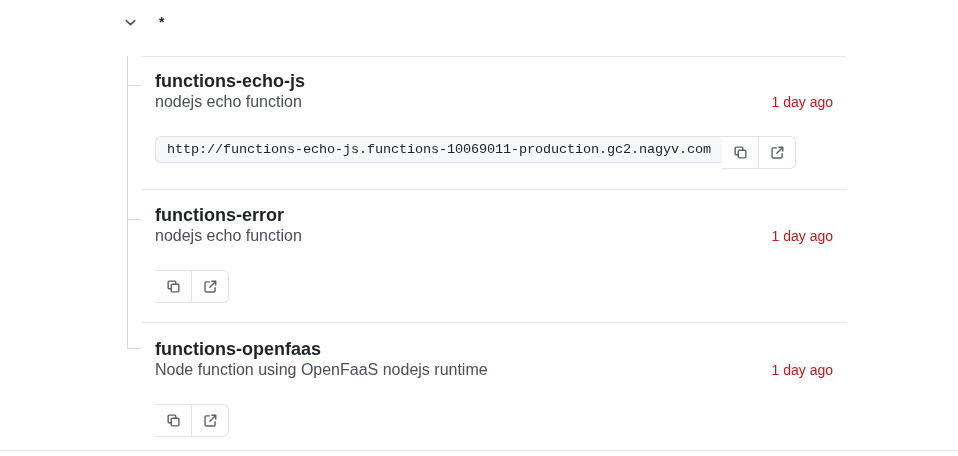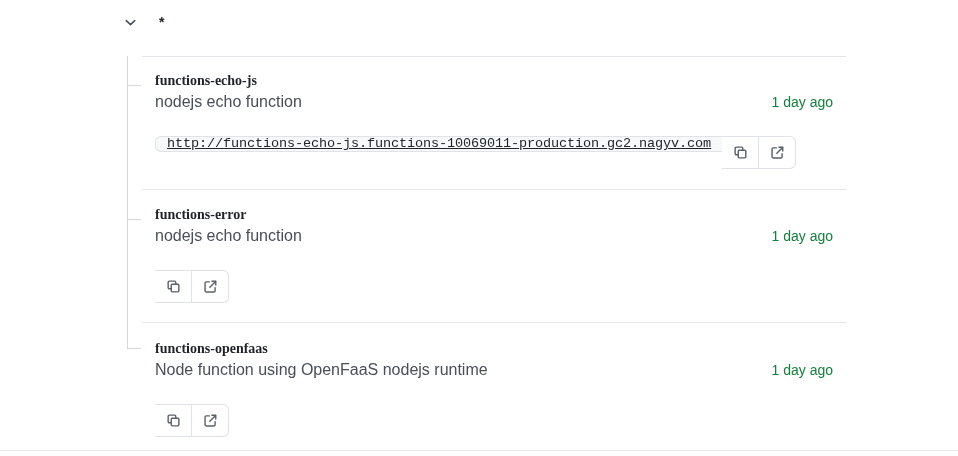--- a/index.html
+++ b/index.html
@@ -95,72 +95,70 @@
     width: 958px;
   }
   .list-item.i0 { top: 57px; }
   .list-item.i1 { top: 191px; }
   .list-item.i2 { top: 325px; }
 
   .item-name {
     position: absolute;
     left: 155px;
     top: 14px;
-    font-size: 14px;
+    font-size: 18px;
     font-weight: 700;
     line-height: 20px;
     color: #1f2328;
-    font-family: Liberation Serif, serif;
   }
   .item-desc {
     position: absolute;
     left: 155px;
     top: 35px;
     font-size: 16px;
     font-weight: 400;
     line-height: 20px;
     color: #494f57;
   }
   .item-time {
     position: absolute;
     right: 125px;
     top: 35px;
     font-size: 14px;
     font-weight: 400;
     line-height: 20px;
-    color: #15803d;
+    color: #b91c1c;
     white-space: nowrap;
   }
 
   
   .url-group {
     position: absolute;
     left: 155px;
     top: 79px;
     display: flex;
     align-items: stretch;
     height: 33px;
   }
   .url-field {
     box-sizing: border-box;
-    height: 16px;
+    height: 27px;
     padding: 0 11px;
     display: flex;
     align-items: center;
     background: #f6f8fa;
     border: 1px solid #dfe2e6;
     border-right: none;
     border-radius: 6px 0 0 6px;
     font-family: "Liberation Mono", "DejaVu Sans Mono", monospace;
     font-size: 13.5px;
     line-height: 1;
     color: #22262b;
     white-space: nowrap;
     letter-spacing: -0.1px;
-    text-decoration: underline;
   }
   .icon-btn {
     box-sizing: border-box;
     width: 37px;
     height: 33px;
     display: flex;
     align-items: center;
     justify-content: center;
     background: #ffffff;
     border: 1px solid #dfe2e6;

